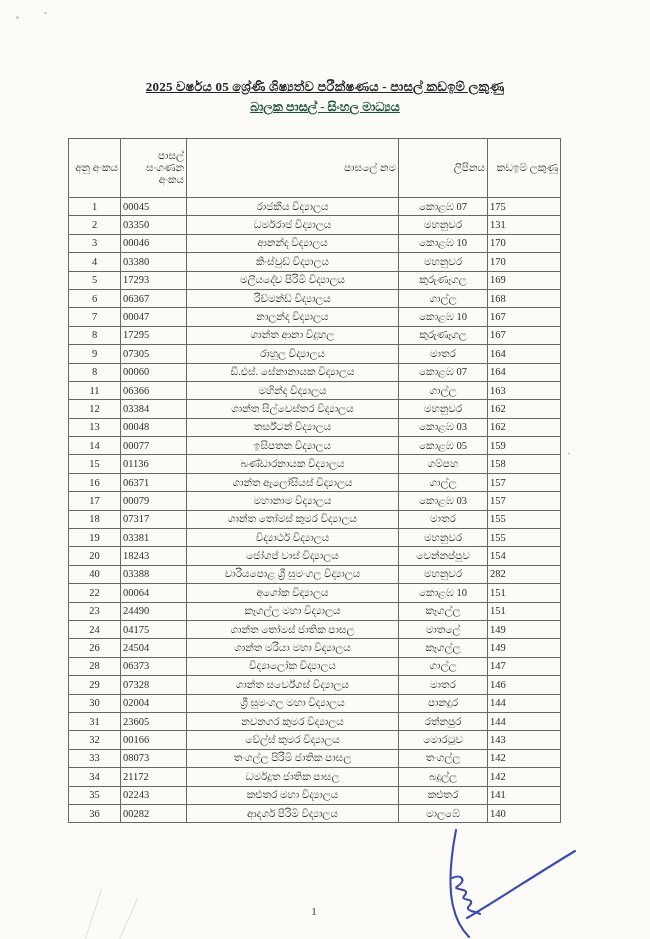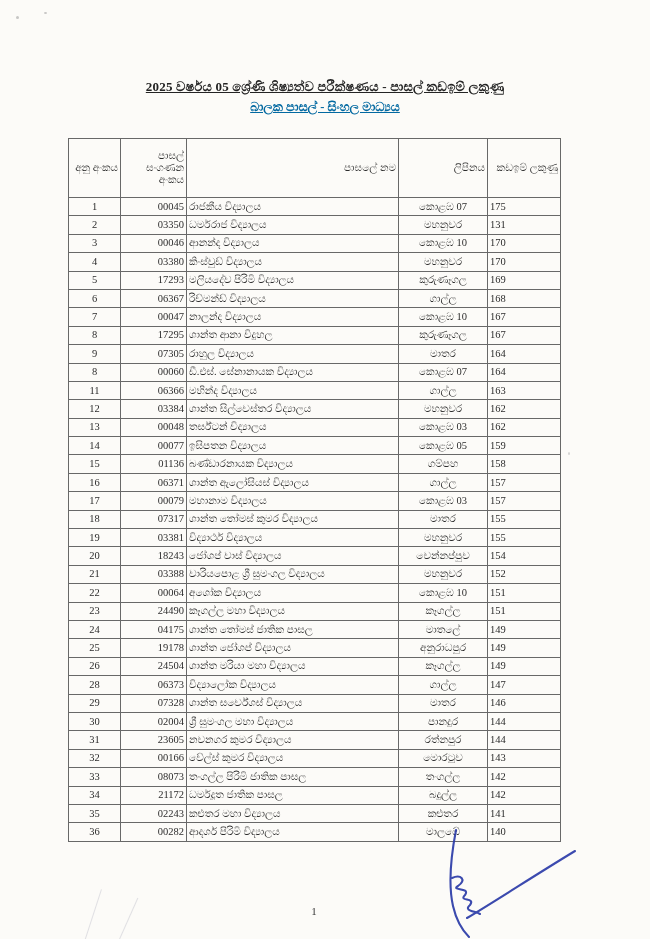--- a/index.html
+++ b/index.html
@@ -9,36 +9,36 @@
     font-family:"Liberation Serif","DejaVu Serif",serif;
     color:#2c2c2c;
   }
   .title-block { position:absolute; top:79px; left:0; width:650px; text-align:center; }
   .title-line1 {
     font-size:13px; font-weight:bold; text-decoration:underline;
     color:#242424; letter-spacing:.2px;
   }
   .title-line2 {
     font-size:12.5px; font-weight:bold; text-decoration:underline;
-    color:#0369a1; margin-top:5px;
+    color:#14532d; margin-top:5px;
   }
   table.marks {
     position:absolute; left:68px; top:138px; width:492px;
     border-collapse:collapse; table-layout:fixed;
     font-size:10.5px; line-height:1.15; color:#2c2c2c;
   }
   table.marks th, table.marks td { border:1px solid #686868; padding:0 2px; overflow:hidden; }
   table.marks th {
     height:58px; font-weight:normal; text-align:right; vertical-align:middle;
     font-size:10.5px;
   }
   table.marks td { height:17.4px; vertical-align:middle; }
   td.c0 { text-align:center; }
-  td.c1 { text-align:right; }
-  td.c2 { text-align:left; padding-left:8px; }
+  td.c1 { text-align:left; }
+  td.c2 { text-align:center; padding-left:8px; }
   td.c3 { text-align:center; padding-left:6px; }
   td.c4 { text-align:left; }
   .page-number {
     position:absolute; left:68px; top:905px; width:492px;
     text-align:center; font-size:11px; color:#3a3a3a;
   }
   .signature-svg { position:absolute; left:425px; top:828px; }
   .speck { position:absolute; background:#9a9a9a; border-radius:50%; opacity:.55; }
   .speck-a { left:16px; top:16px; width:3px; height:3px; }
   .speck-b { left:44px; top:12px; width:3px; height:2px; }
@@ -207,52 +207,45 @@
         <td class="c4">155</td>
       </tr>
       <tr>
         <td class="c0">20</td>
         <td class="c1">18243</td>
         <td class="c2">ජෝශප් වාස් විද්‍යාලය</td>
         <td class="c3">වෙන්නප්පුව</td>
         <td class="c4">154</td>
       </tr>
       <tr>
-        <td class="c0">21</td>
+        <td class="c0">40</td>
         <td class="c1">03388</td>
         <td class="c2">වාරියපොළ ශ්‍රී සුමංගල විද්‍යාලය</td>
         <td class="c3">මහනුවර</td>
-        <td class="c4">152</td>
+        <td class="c4">282</td>
       </tr>
       <tr>
         <td class="c0">22</td>
         <td class="c1">00064</td>
         <td class="c2">අශෝක විද්‍යාලය</td>
         <td class="c3">කොළඹ 10</td>
         <td class="c4">151</td>
       </tr>
       <tr>
         <td class="c0">23</td>
         <td class="c1">24490</td>
         <td class="c2">කෑගල්ල මහා විද්‍යාලය</td>
         <td class="c3">කෑගල්ල</td>
         <td class="c4">151</td>
       </tr>
       <tr>
         <td class="c0">24</td>
         <td class="c1">04175</td>
         <td class="c2">ශාන්ත තෝමස් ජාතික පාසල</td>
         <td class="c3">මාතලේ</td>
-        <td class="c4">149</td>
-      </tr>
-      <tr>
-        <td class="c0">25</td>
-        <td class="c1">19178</td>
-        <td class="c2">ශාන්ත ජෝශප් විද්‍යාලය</td>
-        <td class="c3">අනුරාධපුර</td>
         <td class="c4">149</td>
       </tr>
       <tr>
         <td class="c0">26</td>
         <td class="c1">24504</td>
         <td class="c2">ශාන්ත මරියා මහා විද්‍යාලය</td>
         <td class="c3">කෑගල්ල</td>
         <td class="c4">149</td>
       </tr>
       <tr>

